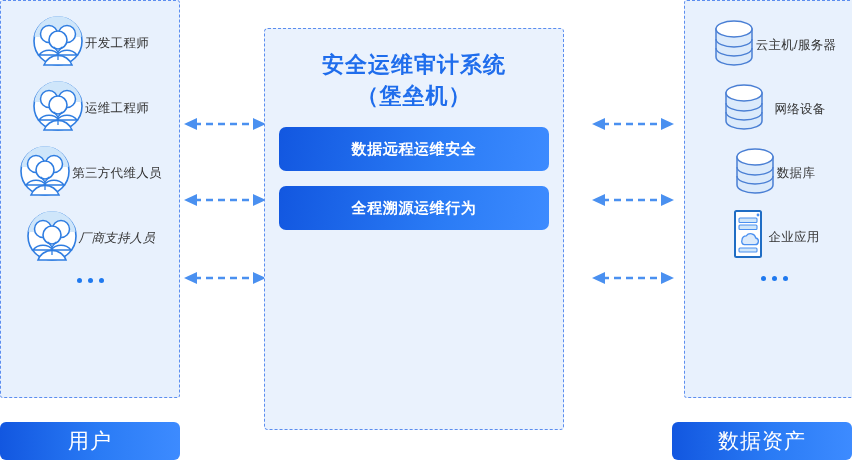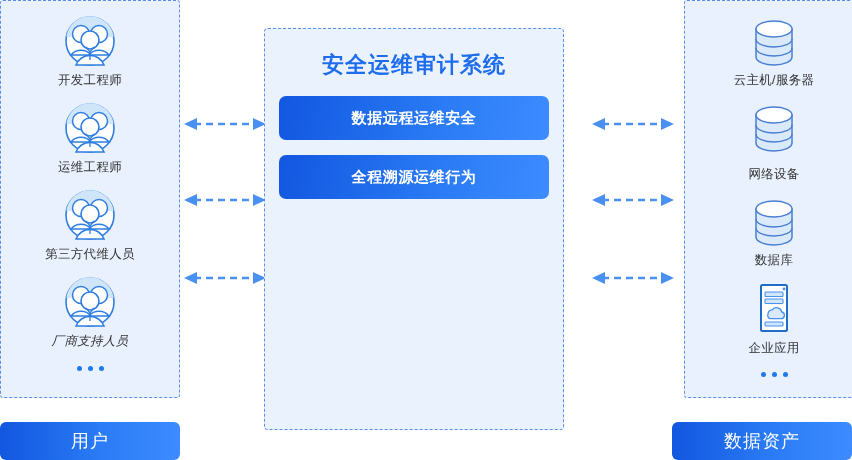--- a/index.html
+++ b/index.html
@@ -21,21 +21,21 @@
     box-sizing:border-box;
     display:flex;
     flex-direction:column;
     align-items:center;
   }
   #left-panel{left:0px;top:0px;width:180px;height:398px;}
   #right-panel{left:684px;top:0px;width:180px;height:398px;}
 
   .asset{
     display:flex;
-    flex-direction:column;
+    flex-direction:row;
     align-items:center;
     justify-content:flex-start;
   }
   .asset-icon{
     display:block;
     line-height:0;
   }
   .asset-label{
     font-size:12.5px;
     color:#333333;
@@ -55,21 +55,21 @@
     background:#1f79ef;display:block;
   }
 
   
   .pill{
     position:absolute;
     height:38px;
     border-radius:6px;
     background:linear-gradient(90deg,#1257e0 0%,#2a7bf5 55%,#3d8bff 100%);
     color:#ffffff;
-    font-size:18px;
+    font-size:21px;
     display:flex;
     align-items:center;
     justify-content:center;
     letter-spacing:1px;
     box-sizing:border-box;
   }
   #left-pill{left:0px;top:422px;width:180px;}
   #right-pill{left:672px;top:422px;width:180px;}
 
   
@@ -231,20 +231,21 @@
     <svg width="82" height="16" viewBox="0 0 82 16">
       <line x1="10" y1="8" x2="72" y2="8" stroke="#4a90f0" stroke-width="2.4" stroke-dasharray="7 5"></line>
       <polygon points="0,8 13,2 13,14" fill="#4a90f0"></polygon>
       <polygon points="82,8 69,2 69,14" fill="#4a90f0"></polygon>
     </svg>
   </div>
 
   <div id="center-panel">
     <div class="center-title">
       <div>安全运维审计系统</div>
+      <div>（堡垒机）</div>
     </div>
 
     <div class="feature-list">
       <div class="feature-btn">数据远程运维安全</div>
       <div class="feature-btn">全程溯源运维行为</div>
     </div>
   </div>
 
   <div class="connector c-r1">
     <svg width="82" height="16" viewBox="0 0 82 16">

